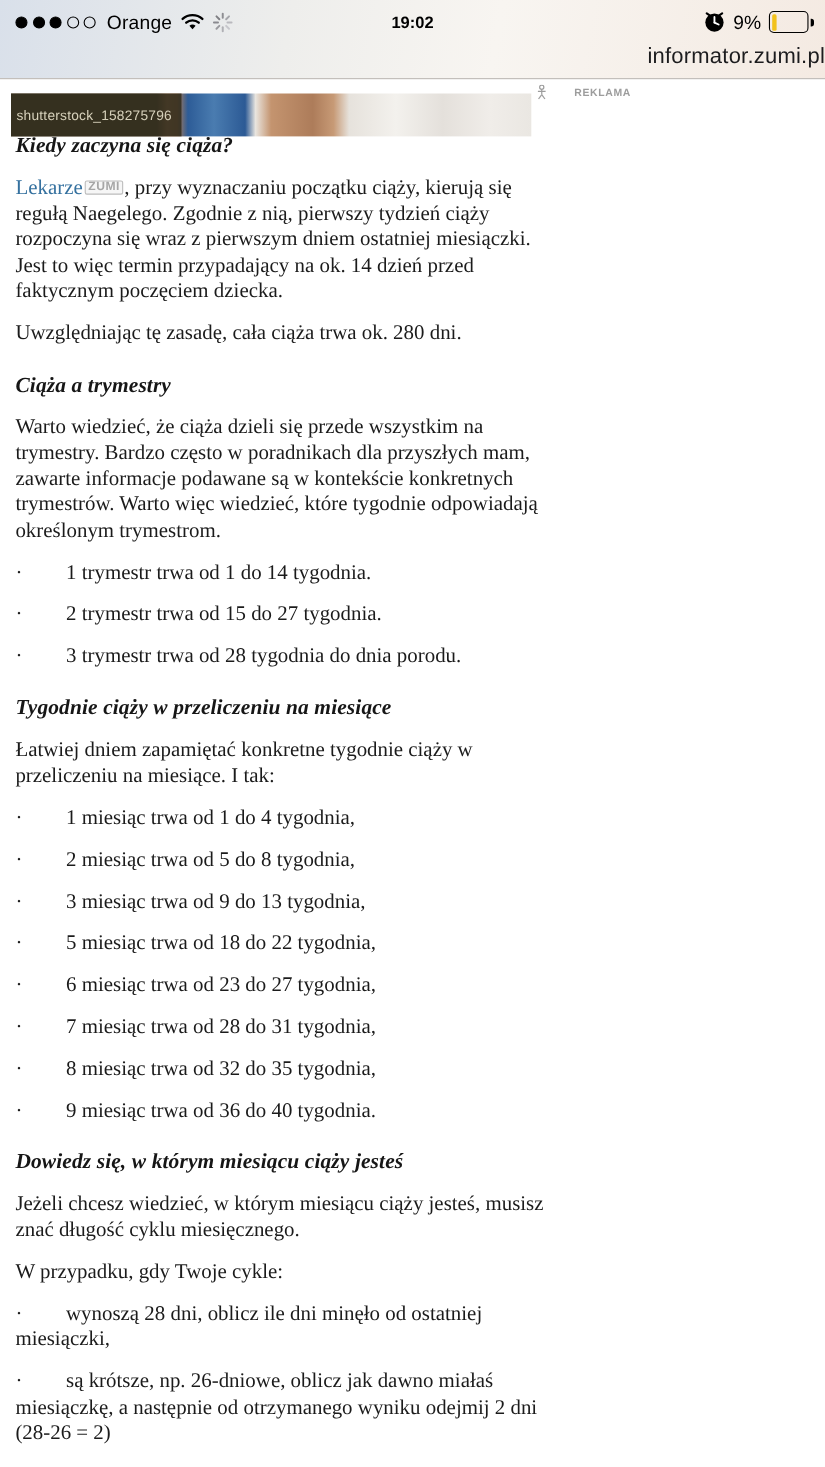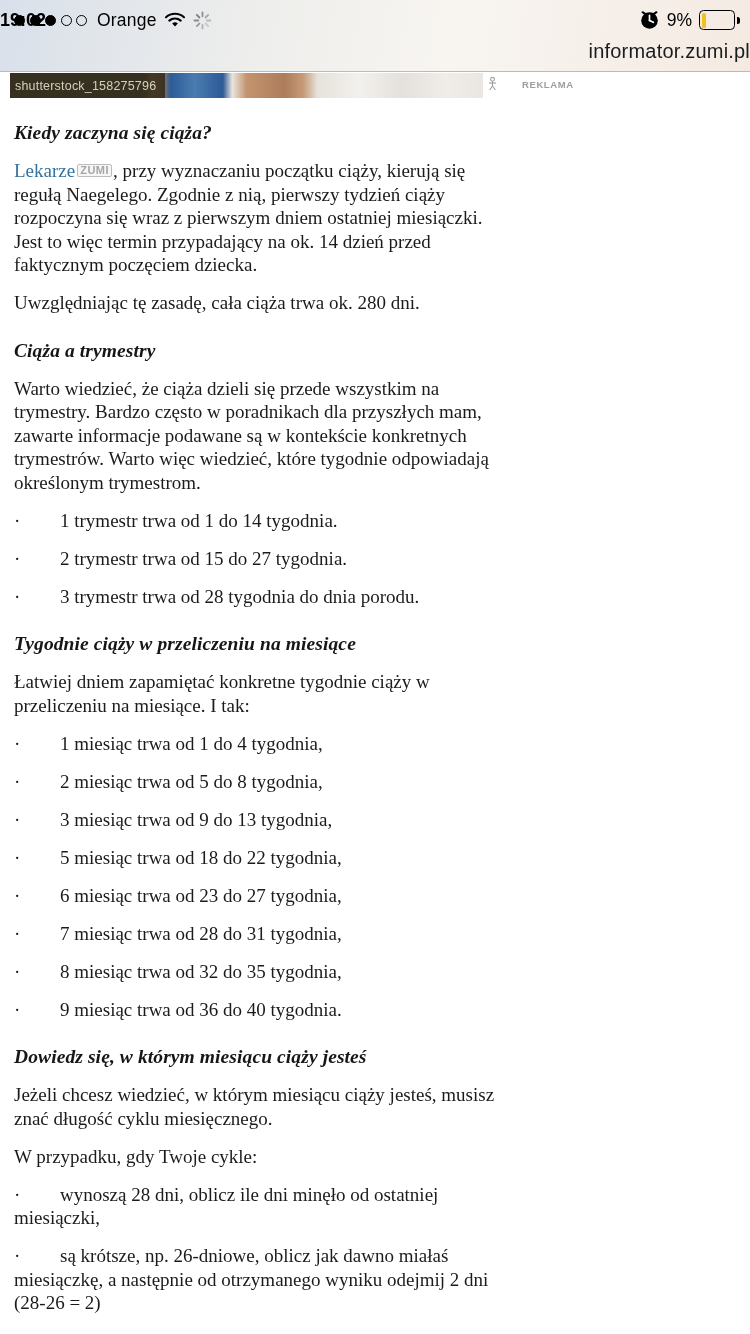--- a/index.html
+++ b/index.html
@@ -19,37 +19,37 @@
   .status-bar{
     position:absolute;top:7px;left:0;right:0;height:26px;
     display:flex;align-items:center;
   }
   .sb-left{display:flex;align-items:center;margin-left:14px;gap:7px;}
   .dots{display:flex;align-items:center;gap:4.5px;margin-right:3px;}
   .dot{width:11px;height:11px;border-radius:50%;border:1px solid #000;box-sizing:border-box;background:transparent;}
   .dot.filled{background:#000;}
   .carrier{font-size:17.5px;color:#000;letter-spacing:.2px;}
   .sb-time{
-    position:absolute;left:0;right:0;
-    font-size:18px;font-weight:700;color:#000;
+    position:absolute;left:0;right:0;text-align:center;
+    font-size:15px;font-weight:700;color:#000;
   }
   .sb-right{display:flex;align-items:center;gap:7px;margin-left:auto;margin-right:10px;position:relative;z-index:2;}
   .batt-pct{font-size:17.5px;color:#000;}
   .battery{position:relative;width:41px;height:20px;}
   .batt-body{position:absolute;left:0;top:0;width:36px;height:20px;border:1.5px solid #000;border-radius:4.5px;box-sizing:border-box;}
   .batt-fill{position:absolute;left:2.5px;top:2.5px;bottom:2.5px;width:4px;border-radius:1.5px;}
   .batt-nub{position:absolute;right:0;top:6.5px;width:3.5px;height:7px;background:#000;border-radius:0 2.5px 2.5px 0;}
   .url-label{
     position:absolute;left:0;right:0;top:40px;text-align:right;
     font-size:20px;color:#1c1c1e;letter-spacing:.2px;
   }
   
   .hero-row{position:relative;height:24px;margin-top:1px;}
   .hero-img{
-    position:absolute;left:10px;top:0;width:473px;height:25px;
+    position:absolute;left:10px;top:12px;width:473px;height:39px;
     background:linear-gradient(to right,
       #6b5840 0%,#6b5840 28%,
       #b4845f 30%,#a87a58 32%,
       #2d5c97 34%,#4a7cb0 39%,#2c5a95 45%,
       #e9e5df 47%,
       #c4946f 50%,#ad7c5a 58%,#c79a76 62%,
       #e6e2dc 65%,#f3f1ed 74%,#e4e0db 83%,#f0ede9 92%,#eae7e2 100%);
   }
   .hero-watermark{
     position:absolute;left:0;top:0;bottom:0;

